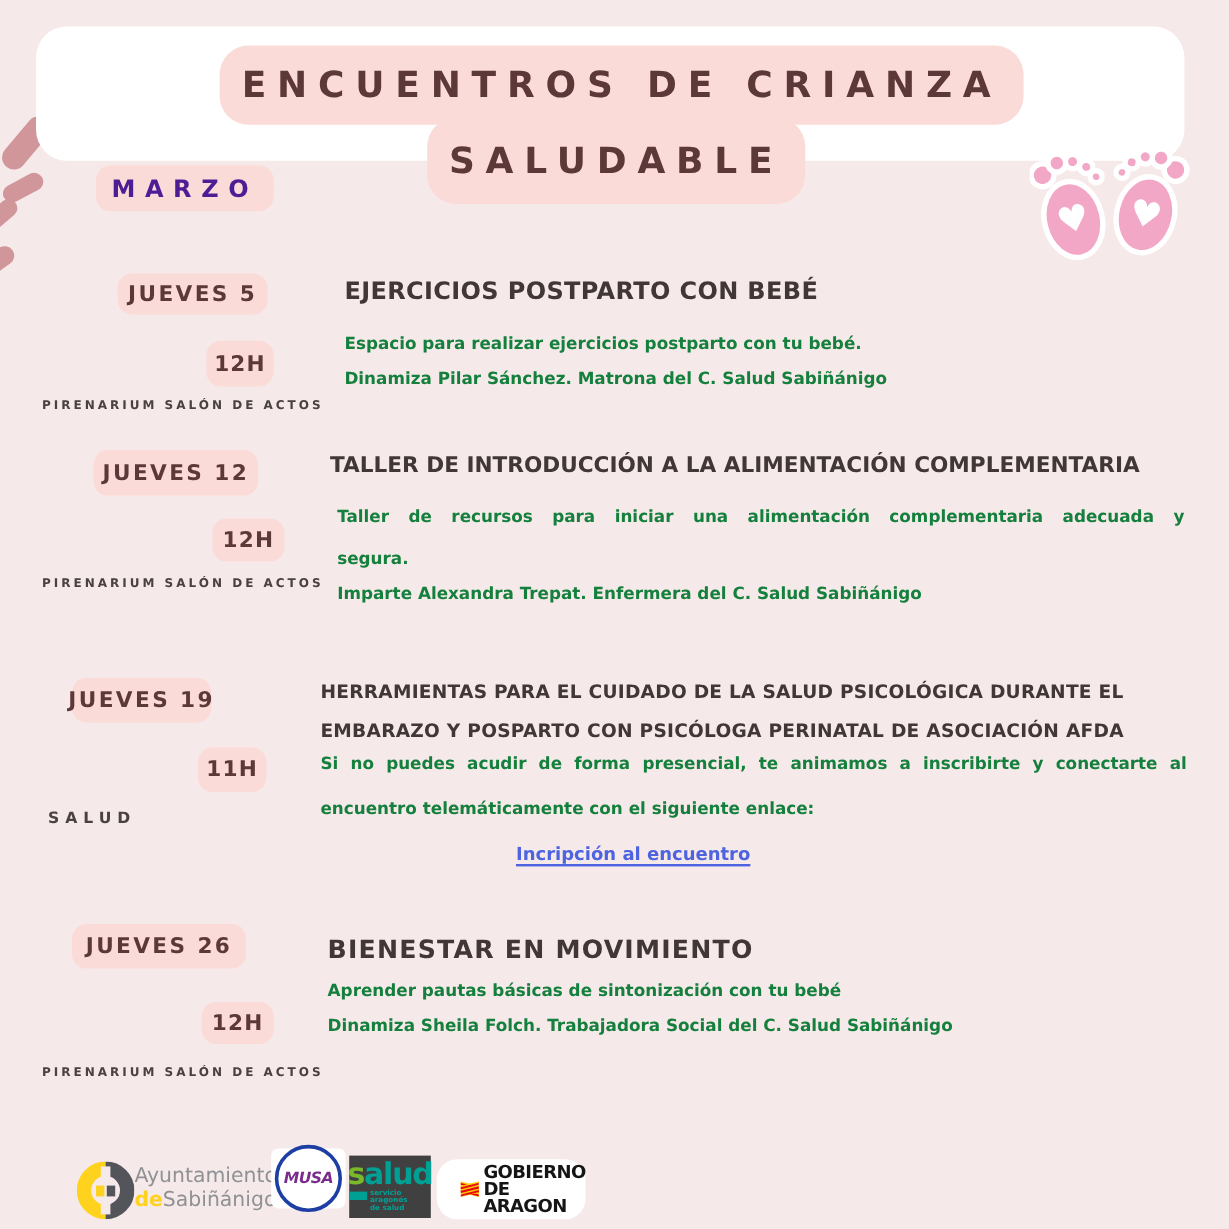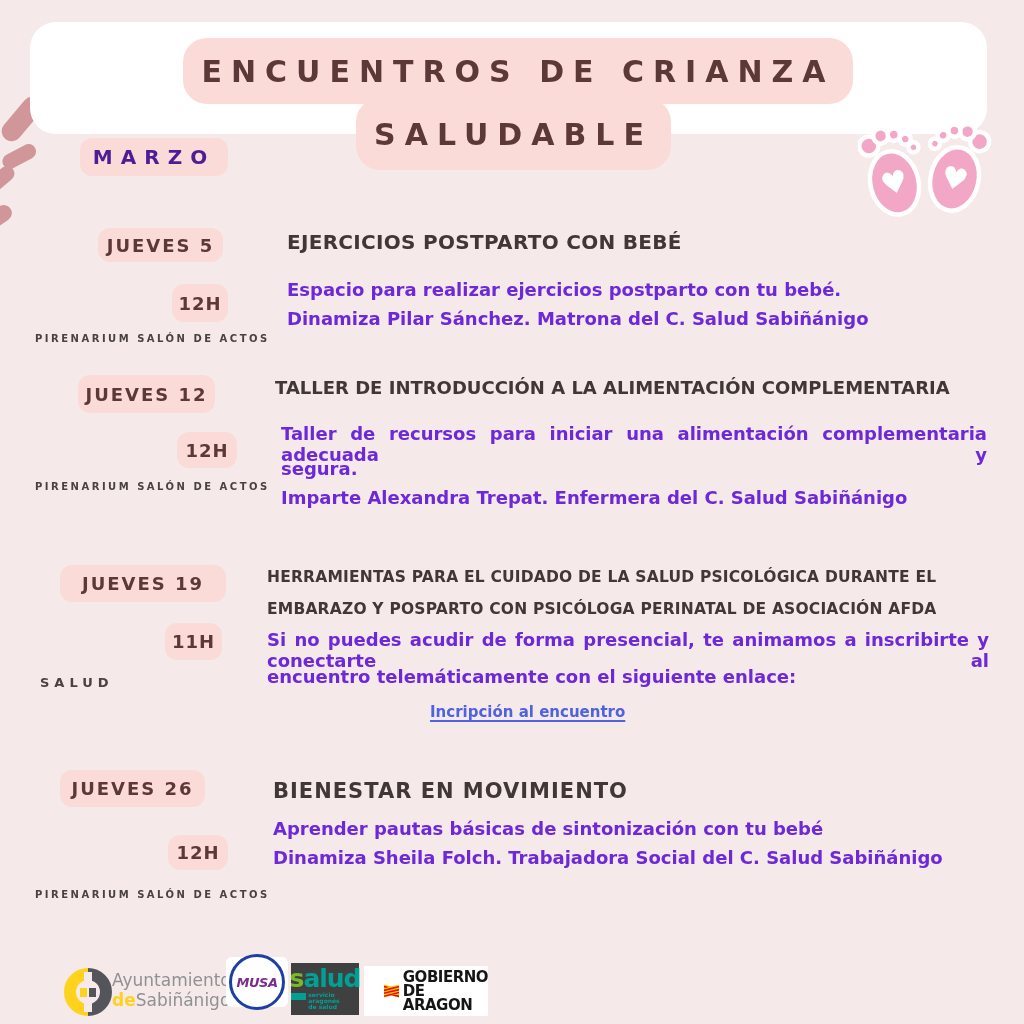--- a/index.html
+++ b/index.html
@@ -18,21 +18,21 @@
     display:flex;align-items:center;justify-content:center;}
   .main-title{color:#5d3838;font-weight:bold;font-size:30px;letter-spacing:9px;white-space:nowrap;}
   .month-pill{left:80px;top:138px;width:148px;height:38px;background:#fbdbd8;border-radius:12px;
     display:flex;align-items:center;justify-content:center;color:#4c1d95;font-weight:bold;
     font-size:20px;letter-spacing:8px;}
 
   
   .pill{background:#fbdbd8;border-radius:12px;color:#5d3838;font-weight:bold;
     display:flex;align-items:center;justify-content:center;font-size:18px;letter-spacing:2px;white-space:nowrap;}
   .etitle{color:#413737;font-weight:bold;white-space:nowrap;}
-  .desc{color:#6d28d9;font-weight:bold;font-size:18px;white-space:nowrap;}
+  .desc{color:#15803d;font-weight:bold;font-size:14px;white-space:nowrap;}
   .jline{white-space:normal;text-align:justify;text-align-last:justify;}
   .loc{color:#4a4141;font-weight:bold;font-size:10px;letter-spacing:2.5px;white-space:nowrap;}
 
   
   .e1-day{left:98px;top:228px;width:125px;height:34px;}
   .e1-title{left:287px;top:230px;font-size:20px;letter-spacing:.3px;}
   .e1-desc1{left:287px;top:279px;}
   .e1-time{left:172px;top:284px;width:56px;height:38px;letter-spacing:1px;}
   .e1-desc2{left:287px;top:308px;}
   .e1-loc{left:35px;top:333px;}
@@ -40,21 +40,21 @@
   
   .e2-day{left:78px;top:375px;width:137px;height:38px;}
   .e2-title{left:275px;top:377px;font-size:18px;}
   .e2-desc1{left:281px;top:423px;width:706px;}
   .e2-time{left:177px;top:432px;width:60px;height:36px;letter-spacing:1px;}
   .e2-desc2{left:281px;top:458px;}
   .e2-loc{left:35px;top:481px;}
   .e2-desc3{left:281px;top:487px;}
 
   
-  .e3-day{left:60px;top:565px;width:166px;height:37px;}
+  .e3-day{left:60px;top:565px;width:116px;height:37px;}
   .e3-title1{left:267px;top:568px;font-size:15.5px;letter-spacing:.2px;}
   .e3-title2{left:267px;top:600px;font-size:15.5px;letter-spacing:.2px;}
   .e3-time{left:165px;top:623px;width:57px;height:37px;letter-spacing:1px;}
   .e3-desc1{left:267px;top:629px;width:722px;}
   .e3-desc2{left:267px;top:666px;}
   .e3-loc{left:40px;top:675px;font-size:13px;letter-spacing:5px;}
   .e3-link-wrap{left:430px;top:702px;width:400px;}
   .e3-link{color:#4d63e0;font-weight:bold;font-size:15px;text-decoration:underline;
     text-decoration-thickness:2px;text-underline-offset:3px;}
 
@@ -76,21 +76,21 @@
   .musa-word{color:#792c8c;font-weight:bold;font-style:italic;font-size:13px;letter-spacing:-0.5px;}
   .salud-box{left:291px;top:963px;width:68px;height:52px;background:#404040;
     display:flex;flex-direction:column;align-items:center;justify-content:center;}
   .salud-word{font-weight:bold;font-size:25px;line-height:22px;letter-spacing:-1px;}
   .salud-s{color:#79b829;}
   .salud-rest{color:#00a095;}
   .salud-sub{display:flex;align-items:flex-start;gap:2px;margin-top:2px;}
   .salud-bar{width:18px;height:7px;background:#00a095;margin-top:1px;}
   .salud-tag{font-size:6px;line-height:6px;color:#00a095;font-weight:bold;}
   .gob-box{left:364px;top:966px;width:124px;height:50px;background:#fff;
-    display:flex;align-items:center;gap:4px;padding-left:20px;box-sizing:border-box;}
+    display:flex;align-items:center;gap:4px;padding-left:20px;box-sizing:border-box;border-radius:17px;}
   .gob-text{color:#151515;font-weight:bold;font-size:15px;line-height:14px;letter-spacing:-0.5px;}
 </style>
 </head>
 <body>
 
 <svg class="abs" style="left:0;top:35px;" width="130" height="210" viewBox="0 0 130 210">
   <g fill="#d0969a">
     <rect x="66" y="15" width="26" height="68" rx="13" transform="rotate(16 79 49)"></rect>
     <rect x="52" y="55" width="16" height="36" rx="8" transform="rotate(38 60 73)"></rect>
     <rect x="12" y="58" width="20" height="52" rx="10" transform="rotate(40 22 84)"></rect>

